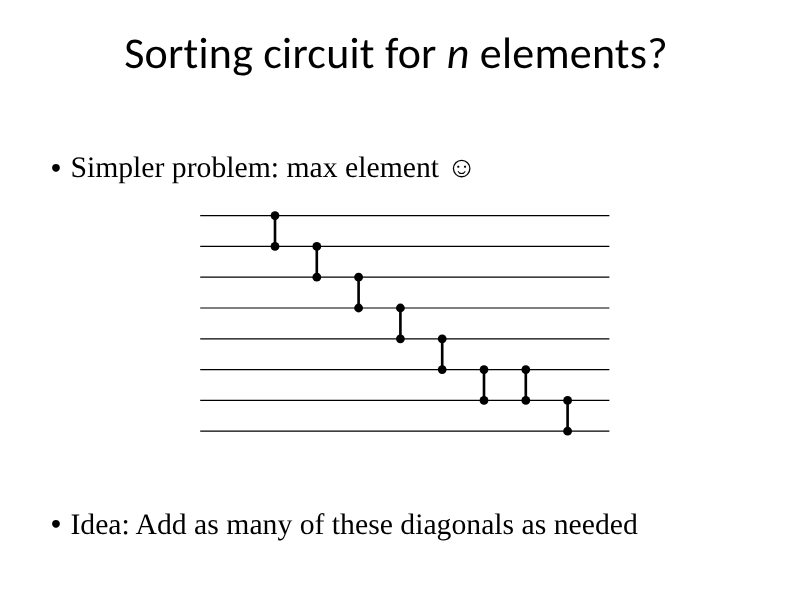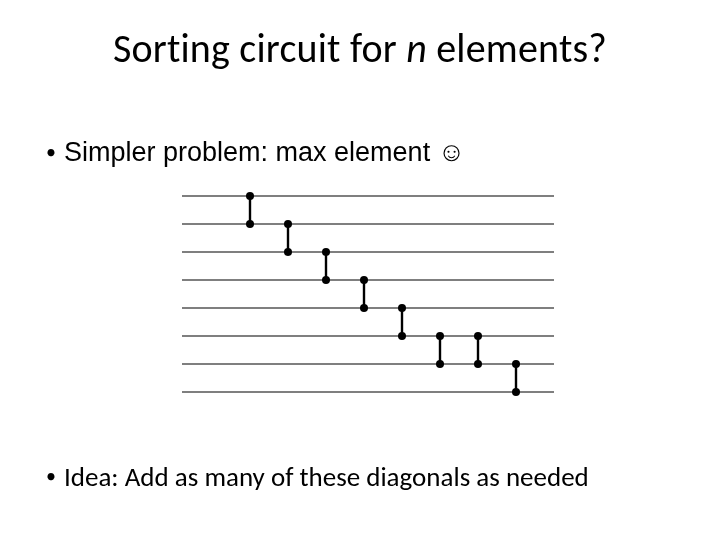--- a/index.html
+++ b/index.html
@@ -48,20 +48,21 @@
   .bullet .dot {
     display: inline-block;
     width: 18px;
     flex: 0 0 18px;
     text-align: left;
     font-size: 20px;
     line-height: 32px;
   }
   .bullet .text {
     flex: 1 1 auto;
+    font-family: Liberation Serif, serif;
   }
   .smiley {
     font-family: "Segoe UI Symbol", "Apple Symbols", Arial, sans-serif;
   }
   .diagram {
     position: absolute;
     left: 178px;
     top: 188px;
     width: 380px;
     height: 232px;

